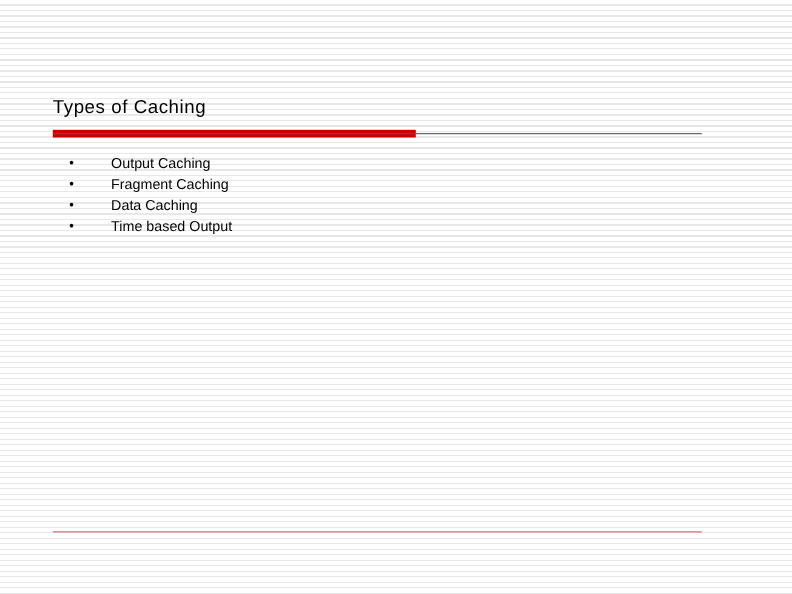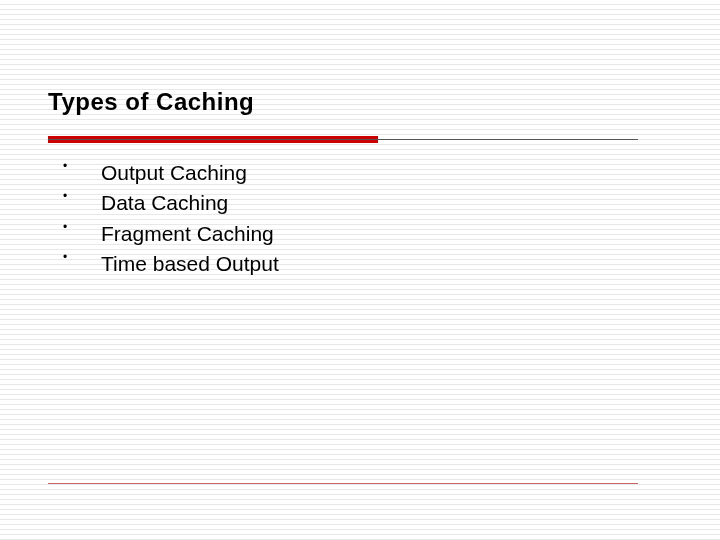--- a/index.html
+++ b/index.html
@@ -29,24 +29,24 @@
         #e8e8e8 5px
       );
       z-index: 0;
     }
     .content {
       position: relative;
       z-index: 1;
       padding: 88px 48px 0 48px;
     }
     .title {
-      font-size: 24px;
+      font-size: 17px;
       color: #000000;
-      font-weight: bold;
-      margin-bottom: 20px;
+      font-weight: normal;
+      margin-bottom: 10px;
       letter-spacing: 0.5px;
     }
     .title-underline {
       height: 7px;
       background: #cc0000;
       width: 330px;
       margin-bottom: 0;
     }
     .thin-line {
       height: 1px;
@@ -54,21 +54,21 @@
       width: 590px;
       margin-top: -4px;
       margin-bottom: 0;
     }
     .bullet-list {
       list-style: none;
       margin-top: 18px;
       padding-left: 15px;
     }
     .bullet-list li {
-      font-size: 21px;
+      font-size: 13px;
       color: #000000;
       line-height: 1.45;
       position: relative;
       padding-left: 38px;
     }
     .bullet-list li::before {
       content: "•";
       position: absolute;
       left: 0;
       top: 0;
@@ -89,19 +89,19 @@
 
 <div class="ruled-lines"></div>
 
 <div class="content">
   <h1 class="title">Types of Caching</h1>
   <div class="title-underline"></div>
   <div class="thin-line"></div>
 
   <ul class="bullet-list">
     <li>Output Caching</li>
+    <li>Fragment Caching</li>
     <li>Data Caching</li>
-    <li>Fragment Caching</li>
     <li>Time based Output</li>
   </ul>
 </div>
 
 <div class="bottom-line"></div>
 
 </body></html>

